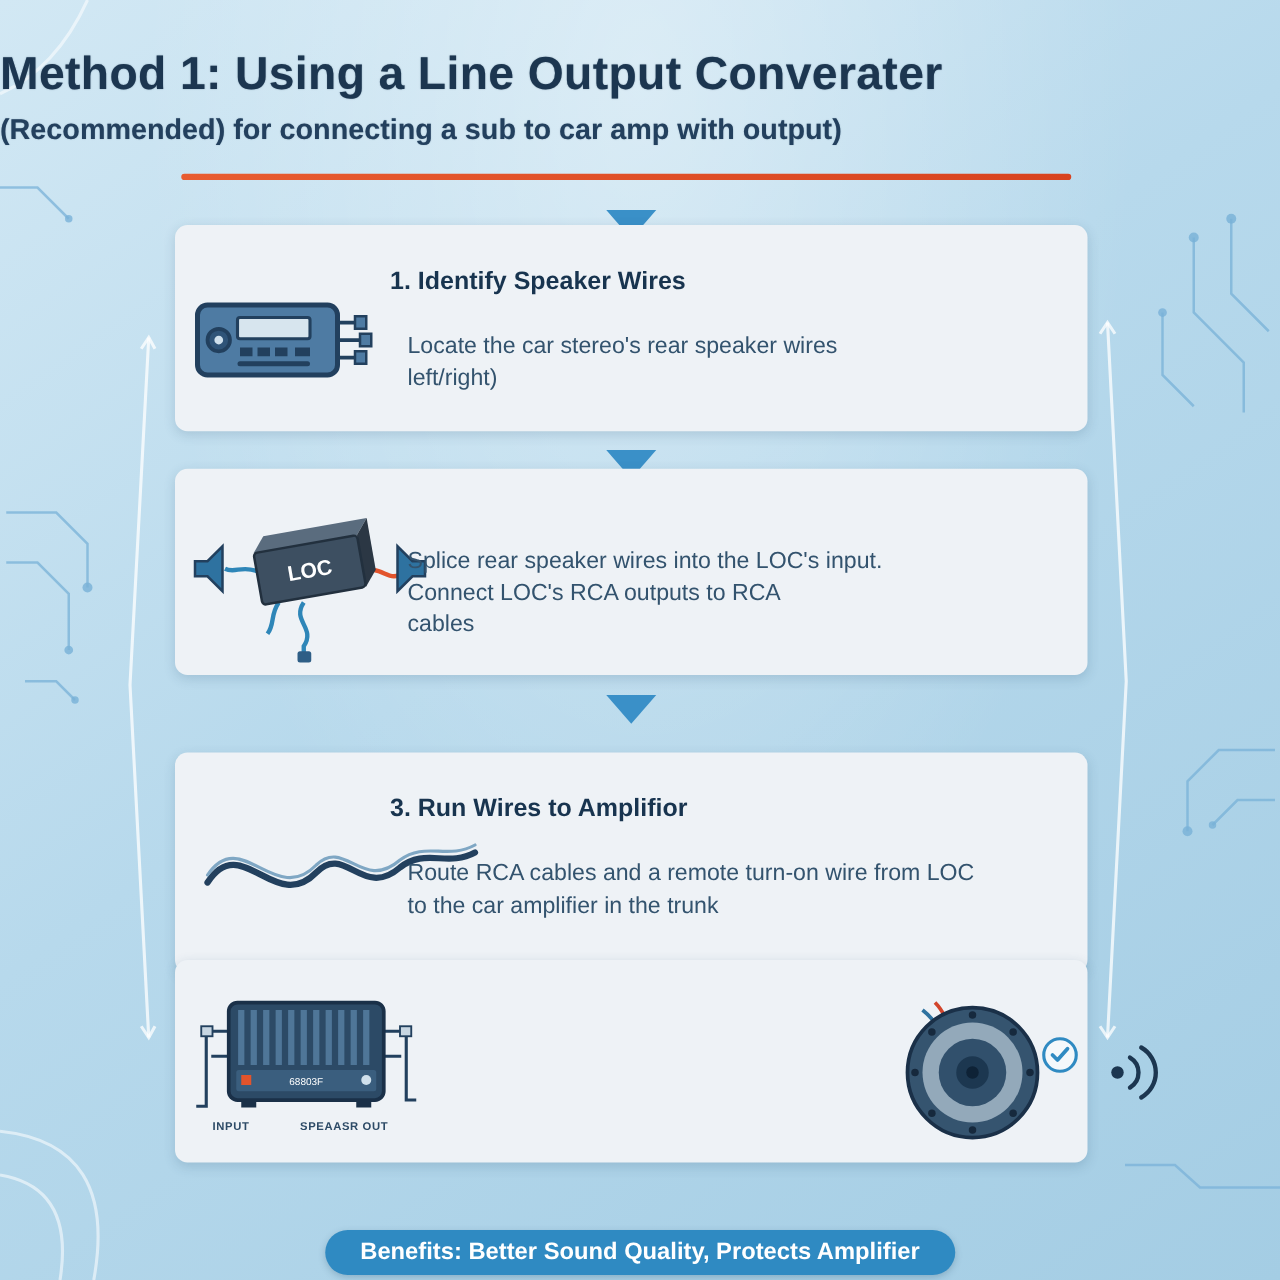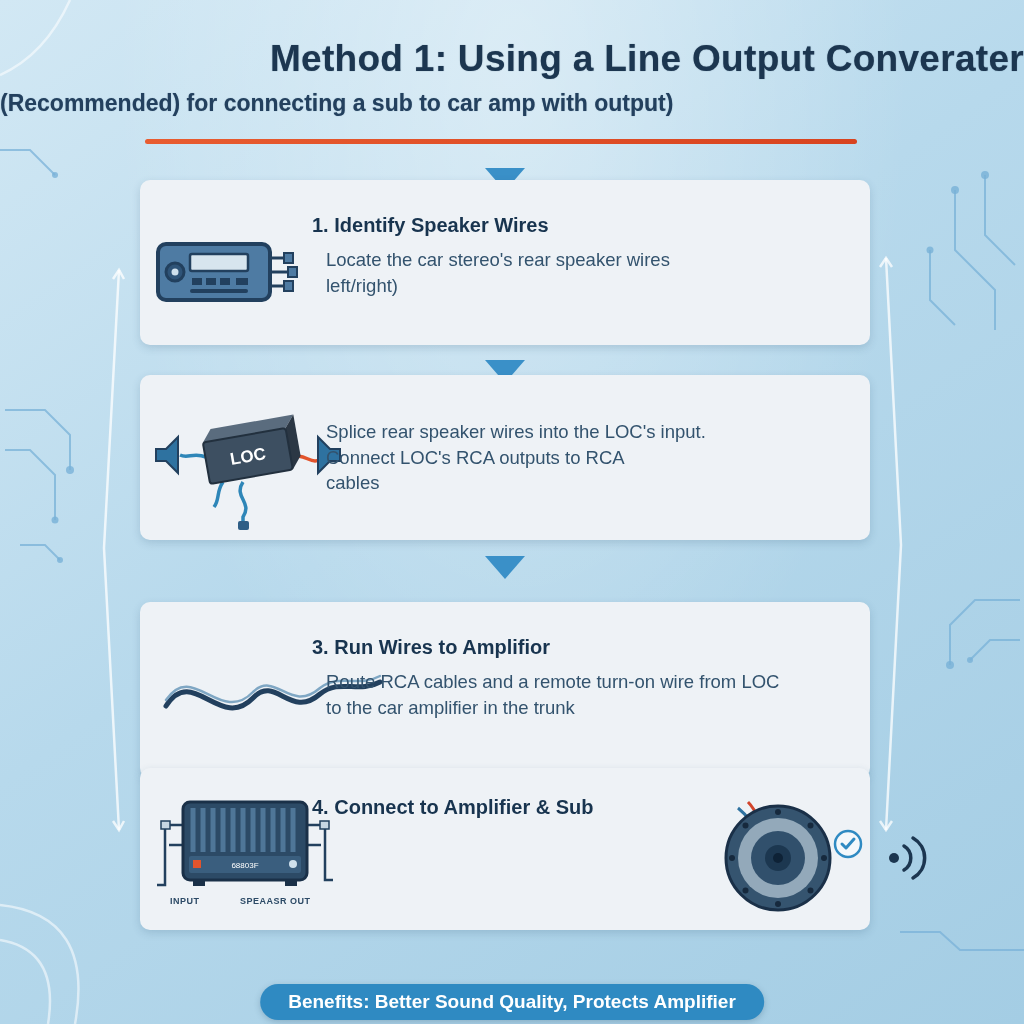--- a/index.html
+++ b/index.html
@@ -8,21 +8,21 @@
     font-family:"Liberation Sans", sans-serif;
     background:linear-gradient(145deg,#d2e8f4 0%,#b7d9ec 45%,#a4cde4 100%);
   }
   .poster::before{
     content:"";position:absolute;inset:0;
     background:radial-gradient(ellipse at 50% 6%,rgba(255,255,255,0.38),rgba(255,255,255,0) 55%);
     pointer-events:none;
   }
   .bg-deco{position:absolute;left:0;top:0;pointer-events:none;}
   .page-title{
-    position:absolute;top:38px;left:0;width:100%;margin:0;text-align:right;
+    position:absolute;top:38px;left:0;width:100%;margin:0;text-align:left;
     font-size:37px;font-weight:800;color:#1c3650;letter-spacing:.3px;
     text-shadow:0 0 1px rgba(28,54,80,.55);
   }
   .page-subtitle{
     position:absolute;top:90px;left:0;width:100%;text-align:left;
     font-size:23px;font-weight:600;color:#23405e;
     text-shadow:0 0 1px rgba(35,64,94,.4);
   }
   .divider{
     position:absolute;top:139px;left:145px;width:712px;height:5px;border-radius:3px;
@@ -33,21 +33,21 @@
     width:0;height:0;border-left:20px solid transparent;border-right:20px solid transparent;
     border-top:23px solid #3a90c8;
   }
   .card{
     position:absolute;left:140px;width:730px;border-radius:10px;
     background:#eef2f6;box-shadow:0 3px 9px rgba(40,80,110,0.18);
   }
   .text-zone{position:absolute;left:172px;top:34px;width:545px;}
   .step-title{margin:0;font-size:20px;font-weight:800;color:#18344f;}
   .step-body{
-    margin:10px 0 0 0;padding-left:14px;font-size:18.5px;line-height:1.38;
+    margin:26px 0 0 0;padding-left:14px;font-size:18.5px;line-height:1.38;
     color:#33536e;font-weight:500;white-space:pre-line;width:520px;
   }
   .card4 .step-body{width:420px;}
   .icon-zone{position:absolute;}
   .amp-label{
     position:absolute;font-size:9px;font-weight:700;color:#2c4a66;letter-spacing:.5px;
   }
   .banner{
     position:absolute;top:952px;left:50%;transform:translateX(-50%);
     background:#2f8ac2;color:#ffffff;font-size:19px;font-weight:700;
@@ -237,21 +237,20 @@
     </div>
 
     <div class="icon-zone" style="left:692px;top:60px">
       <svg viewBox="0 0 32 32" width="32" height="32">
         <circle cx="16" cy="16" r="13" fill="#f4f8fb" stroke="#2f8ac2" stroke-width="2.5"></circle>
         <path d="M10,16 l4,4 l8,-9" stroke="#2f8ac2" stroke-width="3" fill="none" stroke-linecap="round" stroke-linejoin="round"></path>
       </svg>
     </div>
 
     <div class="text-zone" style="top:28px">
-      <h2 class="step-title">4. Connect to Amplifier &amp; Sub</h2>
     </div>
   </section>
 
   <div class="icon-zone" style="position:absolute;left:886px;top:834px">
     <svg viewBox="0 0 52 48" width="52" height="48">
       <circle cx="8" cy="24" r="5" fill="#1c3650"></circle>
       <path d="M18,12 A14,14 0 0 1 18,36" stroke="#1c3650" stroke-width="3.5" fill="none" stroke-linecap="round"></path>
       <path d="M27,4 A23,23 0 0 1 27,44" stroke="#1c3650" stroke-width="3.5" fill="none" stroke-linecap="round"></path>
     </svg>
   </div>

